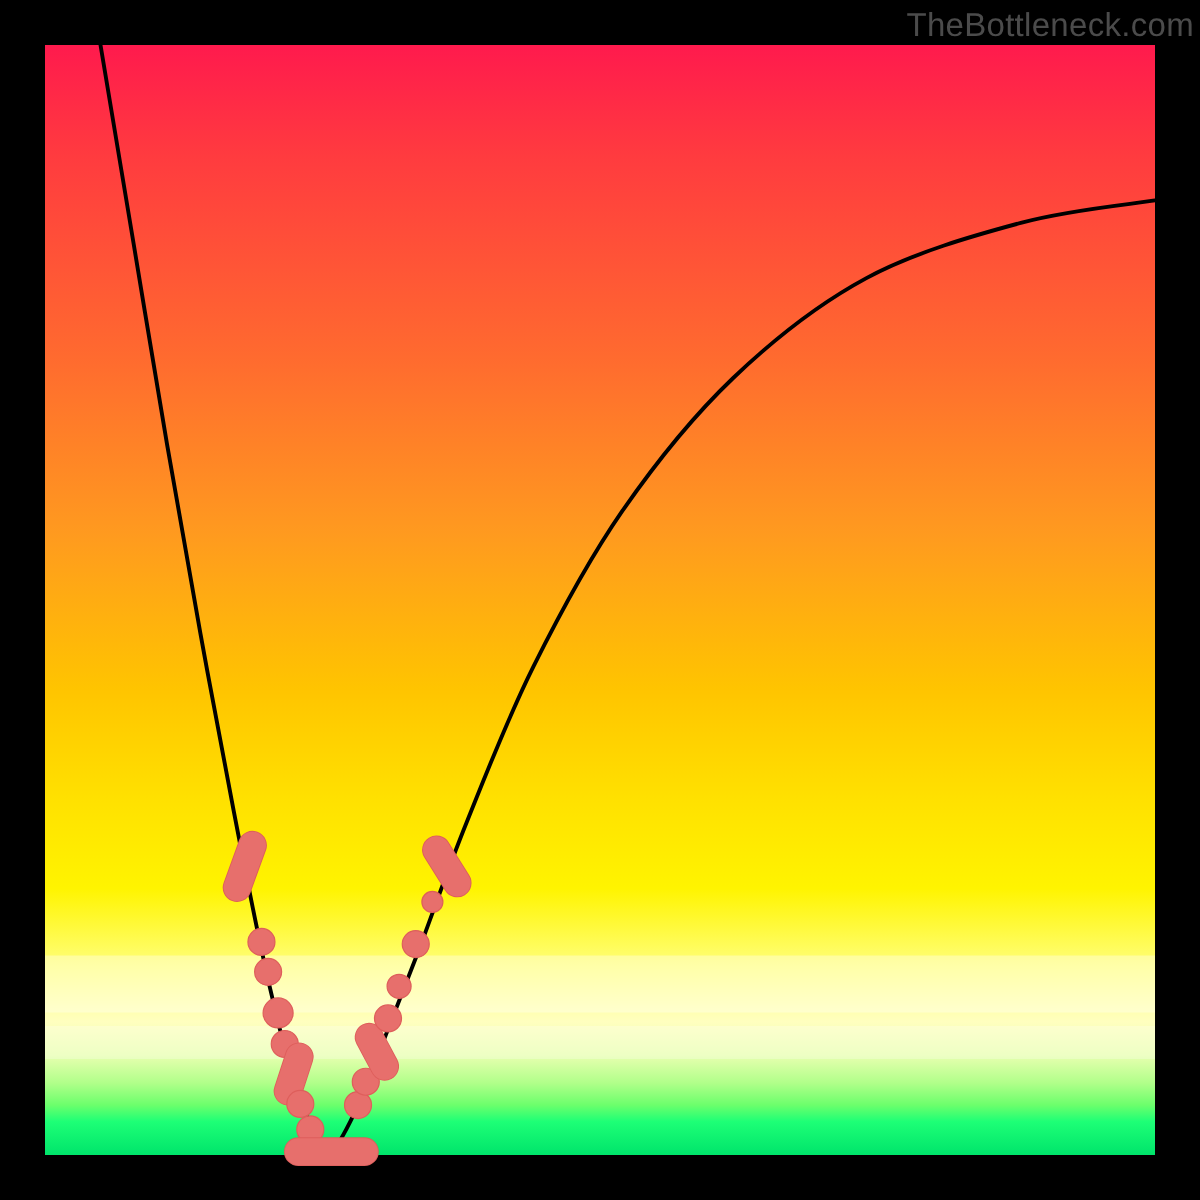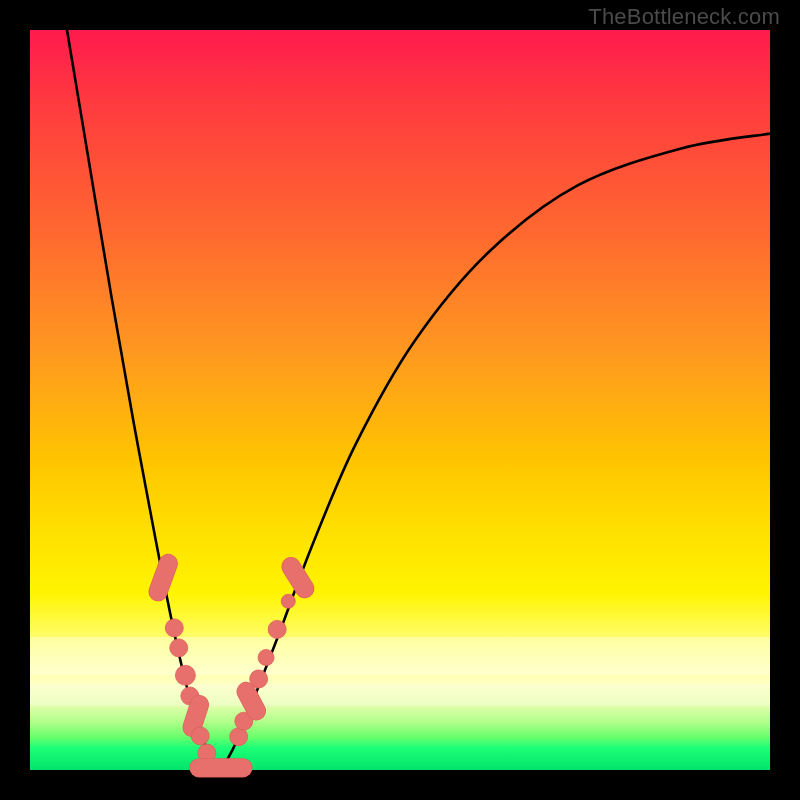--- a/index.html
+++ b/index.html
@@ -51,21 +51,21 @@
     position: absolute;
     left: 30px;
     top: 30px;
     width: 740px;
     height: 740px;
     overflow: visible;
   }
   .watermark {
     position: absolute;
     top: 4px;
-    right: 20px;
+    right: 4px;
     color: #4b4b4b;
     font-size: 22px;
     font-weight: 500;
     letter-spacing: 0.2px;
     user-select: none;
   }
 </style>
 </head>
 <body>
 

